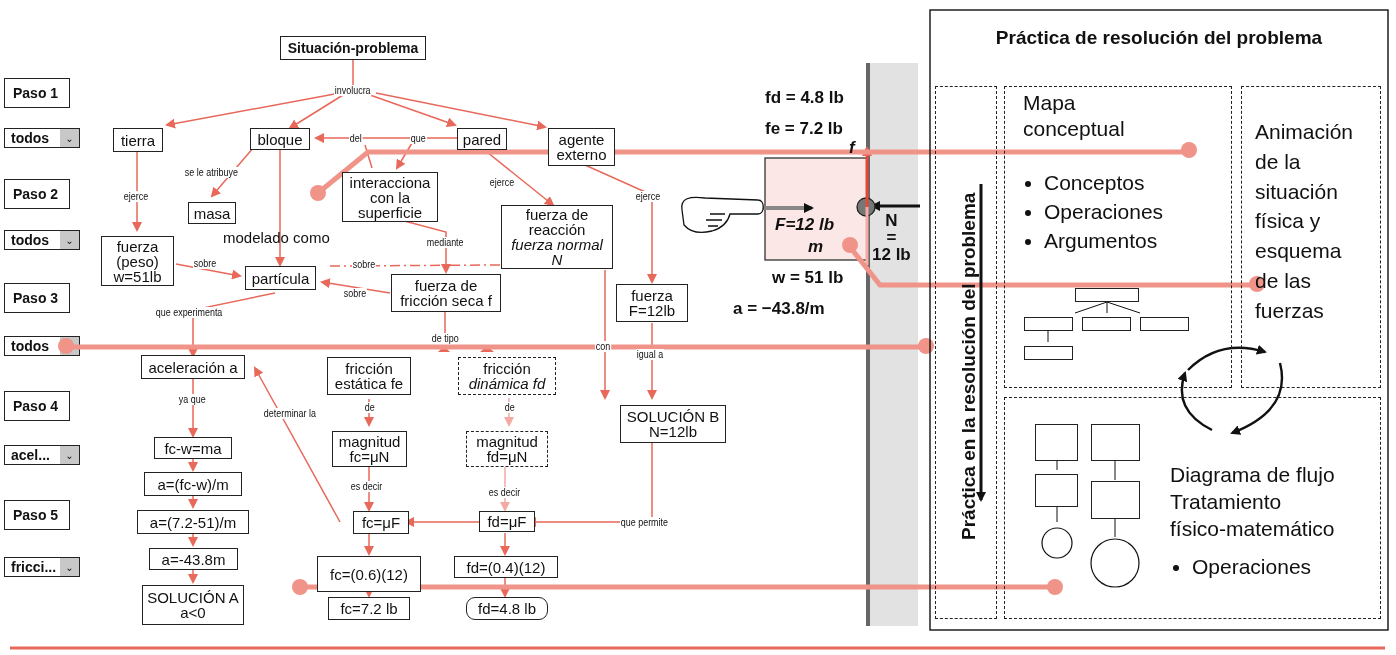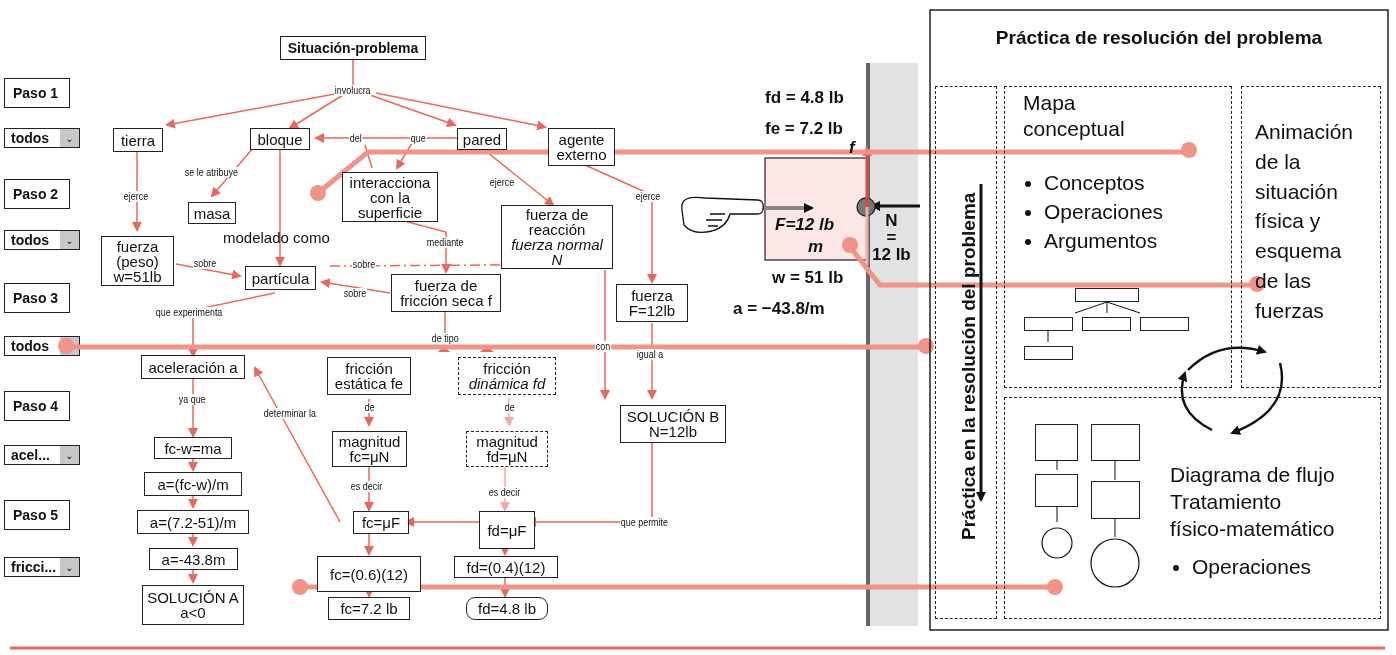--- a/index.html
+++ b/index.html
@@ -209,21 +209,21 @@
 fc=μN</div>
 <div class="node dash" style="left:466px;top:431px;width:82px;height:36px;">magnitud
 fd=μN</div>
 <div class="node" style="left:154px;top:437px;width:78px;height:22px;">fc-w=ma</div>
 <div class="node" style="left:144px;top:472px;width:98px;height:24px;">a=(fc-w)/m</div>
 <div class="node" style="left:137px;top:510px;width:112px;height:24px;">a=(7.2-51)/m</div>
 <div class="node" style="left:149px;top:548px;width:89px;height:22px;">a=-43.8m</div>
 <div class="node" style="left:142px;top:585px;width:102px;height:40px;">SOLUCIÓN A
 a&lt;0</div>
 <div class="node" style="left:353px;top:511px;width:56px;height:23px;">fc=μF</div>
-<div class="node" style="left:479px;top:511px;width:56px;height:38px;">fd=μF</div>
+<div class="node" style="left:479px;top:511px;width:56px;height:21px;">fd=μF</div>
 <div class="node" style="left:317px;top:556px;width:104px;height:36px;">fc=(0.6)(12)</div>
 <div class="node" style="left:454px;top:556px;width:104px;height:22px;">fd=(0.4)(12)</div>
 <div class="node" style="left:328px;top:597px;width:82px;height:23px;">fc=7.2 lb</div>
 <div class="node" style="left:466px;top:597px;width:82px;height:23px;border-radius:9px;">fd=4.8 lb</div>
 
 <span class="lbl" style="left:334px;top:85px;">involucra</span>
 <span class="lbl" style="left:349px;top:133px;">del</span>
 <span class="lbl" style="left:410px;top:133px;">que</span>
 <span class="lbl" style="left:184px;top:167px;">se le atribuye</span>
 <span class="lbl" style="left:123px;top:191px;">ejerce</span>

